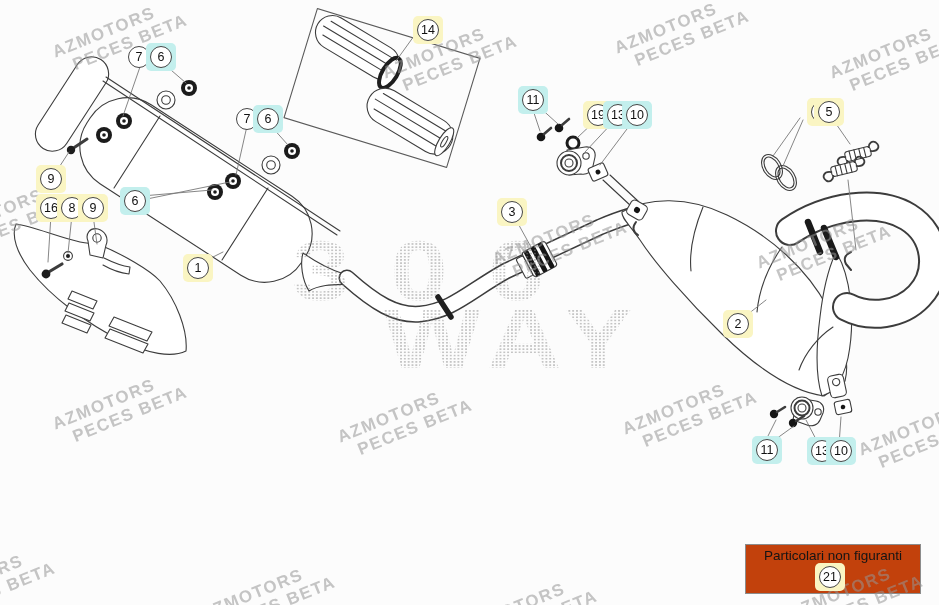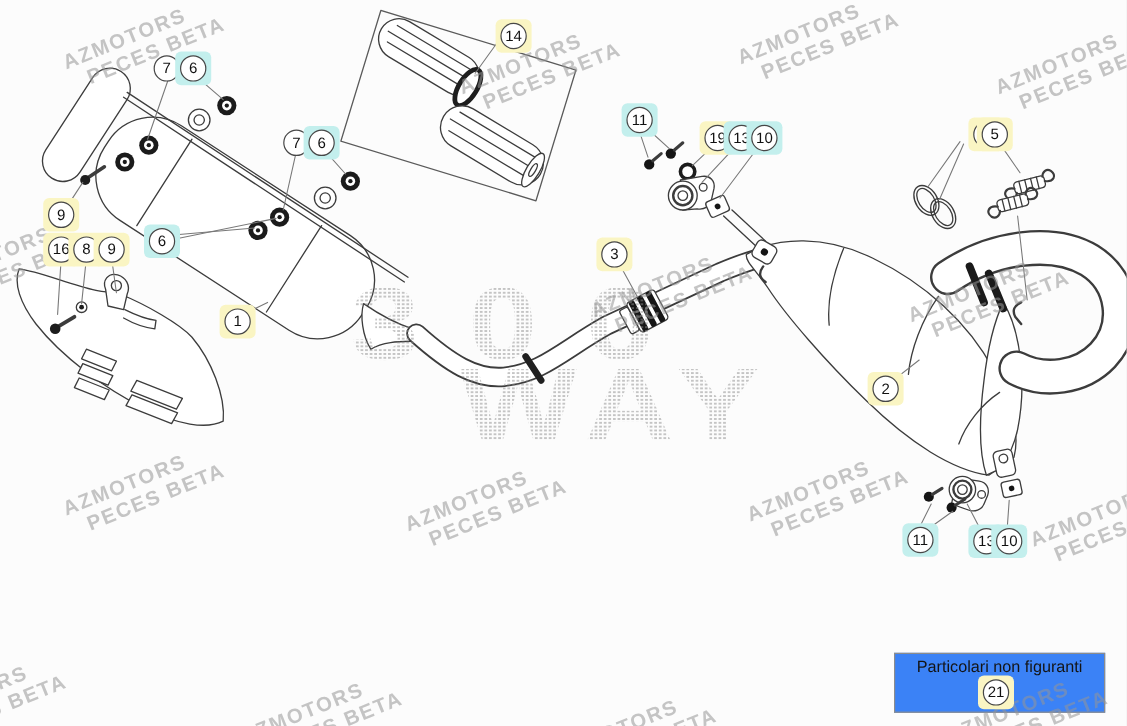--- a/index.html
+++ b/index.html
@@ -26,21 +26,21 @@
     background-size:3.2px 3.2px;
     -webkit-background-clip:text;background-clip:text;
     opacity:0.5;
     transform:scaleX(1.2);transform-origin:left top;
   }
   .bigwm .l1{display:block;letter-spacing:34px;}
   .bigwm .l2{display:block;margin-left:76px;letter-spacing:10px;}
   
   .notebox{
     position:absolute;left:745px;top:544px;width:176px;height:50px;z-index:2;
-    border:1.4px solid #8c8c8c;background:#3b82f6;box-sizing:border-box;
+    border:1.4px solid #8c8c8c;background:#c2410c;box-sizing:border-box;
   }
   .notebox .txt{
     margin-top:3px;text-align:center;font-size:13.5px;color:#141414;
   }
   
   .callout{position:absolute;width:22px;height:22px;z-index:5;cursor:pointer;}
   .callout .halo{position:absolute;left:-4px;top:-3px;right:-4px;bottom:-3px;border-radius:5px;}
   .callout .circle{
     position:absolute;left:0;top:0;right:0;bottom:0;
     background:#fff;border:1.4px solid #474747;border-radius:50%;

